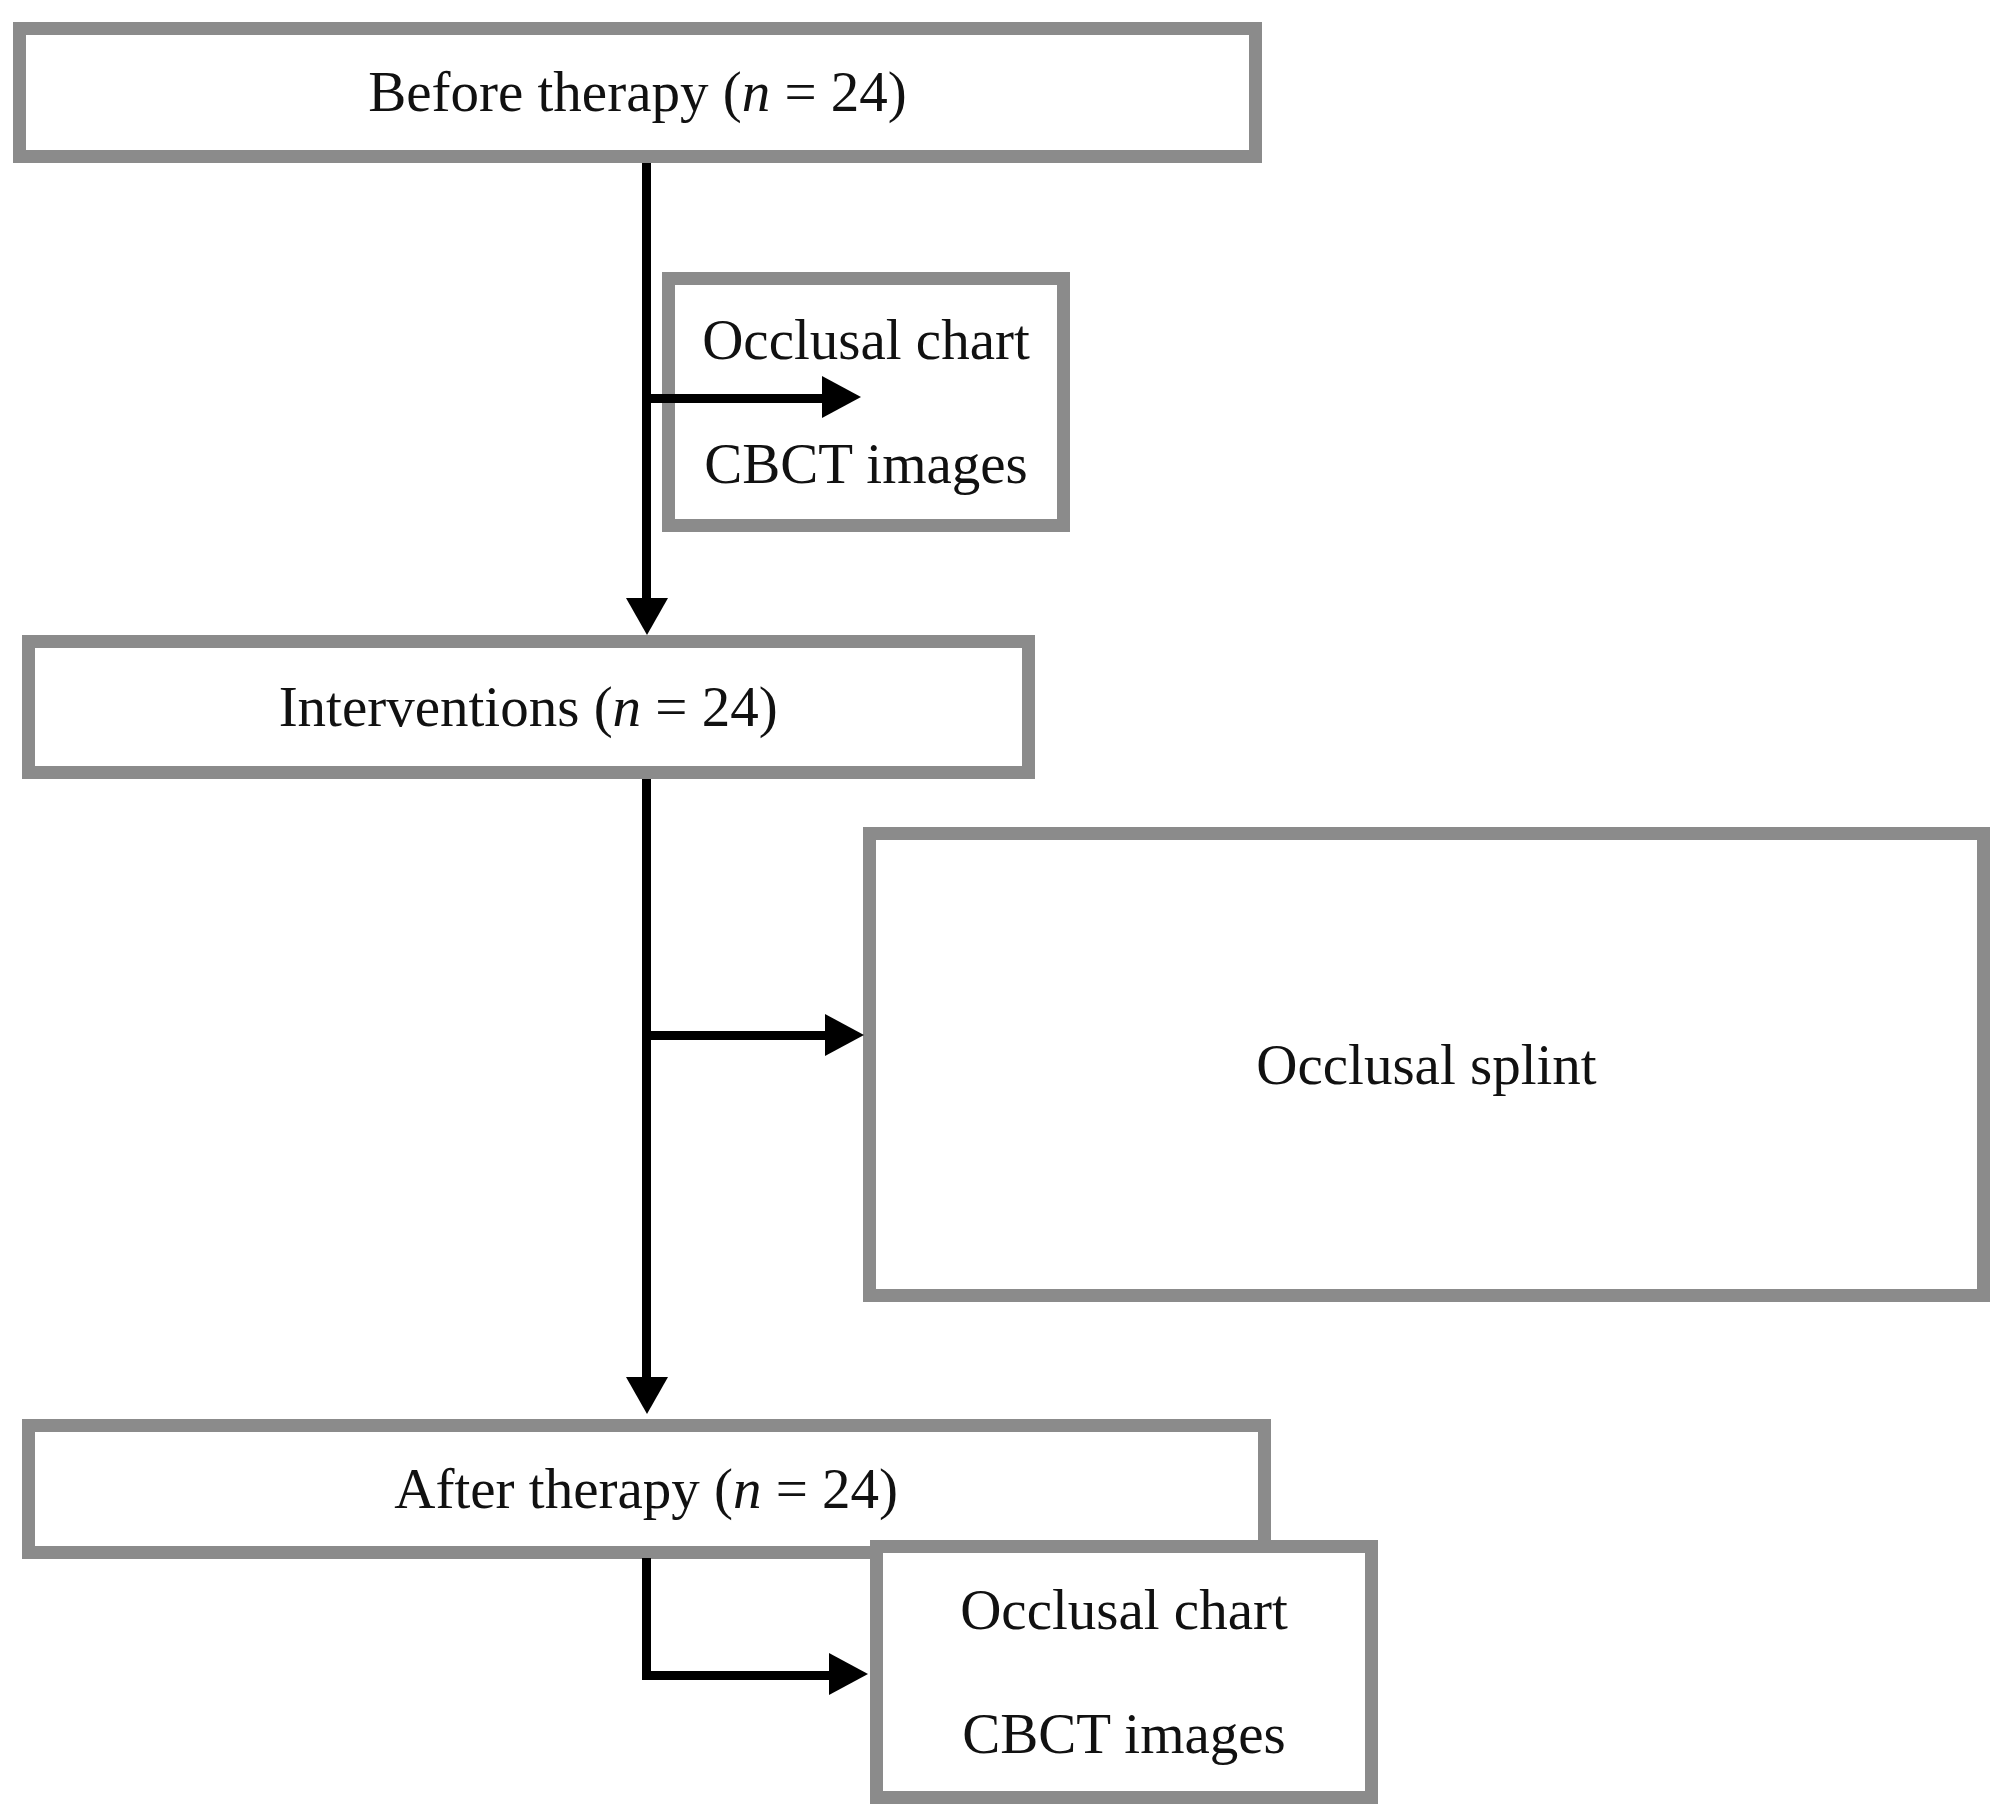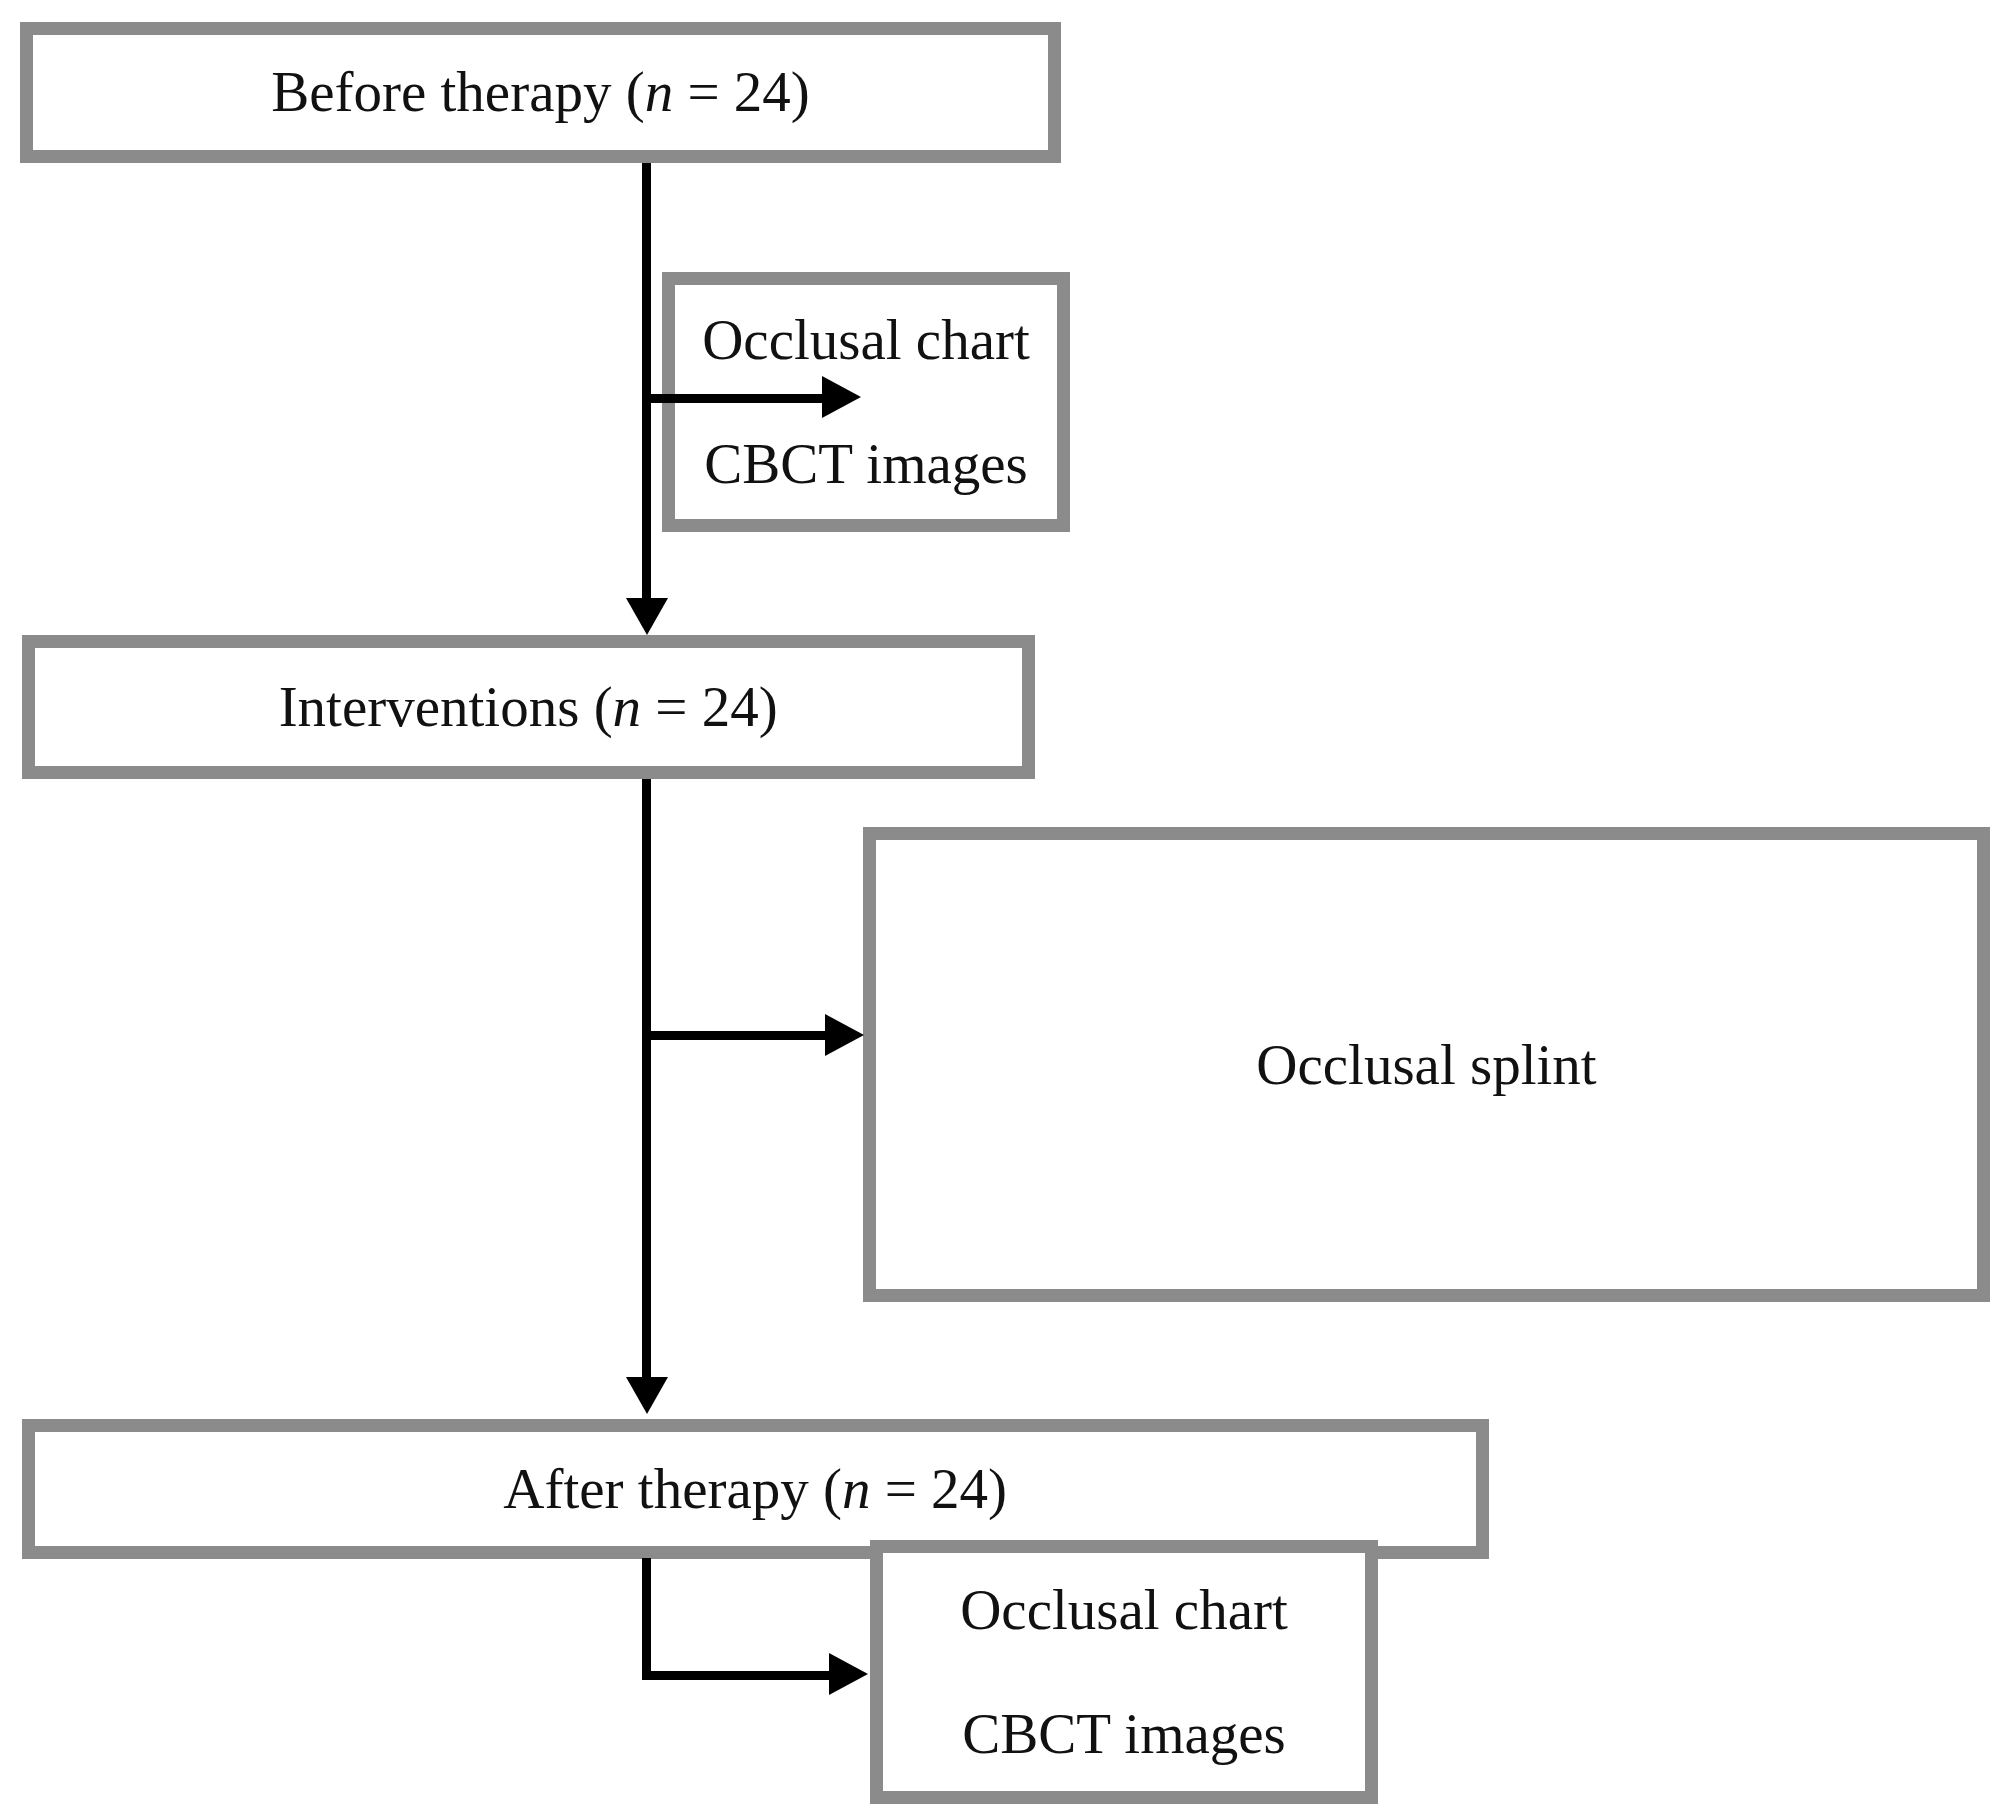--- a/index.html
+++ b/index.html
@@ -69,38 +69,38 @@
     border-top: 21.7px solid transparent;
     border-bottom: 21.7px solid transparent;
     border-left: 39px solid #000000;
   }
 </style>
 </head>
 <body>
 
 <div id="canvas">
 
-  <div class="node" style="left:20px; top:21.7px; width:1041px; height:141px;">
+  <div class="node" style="left:13px; top:21.7px; width:1249px; height:141px;">
     <span class="line"><span>Before therapy (</span><em class="n">n</em><span> = 24)</span></span>
   </div>
 
   <div class="node multi" style="left:662px; top:272px; width:408px; height:260px;">
     <span class="line">Occlusal chart</span>
     <span class="line">CBCT images</span>
   </div>
 
   <div class="node" style="left:21.7px; top:635px; width:1013px; height:144px;">
     <span class="line"><span>Interventions (</span><em class="n">n</em><span> = 24)</span></span>
   </div>
 
   <div class="node multi triple" style="left:863px; top:827px; width:1127px; height:475px;">
     <span class="line">Occlusal splint</span>
   </div>
 
-  <div class="node" style="left:21.7px; top:1419px; width:1467px; height:140px;">
+  <div class="node" style="left:21.7px; top:1419px; width:1249px; height:140px;">
     <span class="line"><span>After therapy (</span><em class="n">n</em><span> = 24)</span></span>
   </div>
 
   <div class="node multi" style="left:870px; top:1540px; width:508px; height:264px;">
     <span class="line">Occlusal chart</span>
     <span class="line">CBCT images</span>
   </div>
 
   <div class="vline" style="left:642px; top:163px; height:441px;"></div>
   <div class="arrow-down" style="left:626px; top:598px;"></div>

